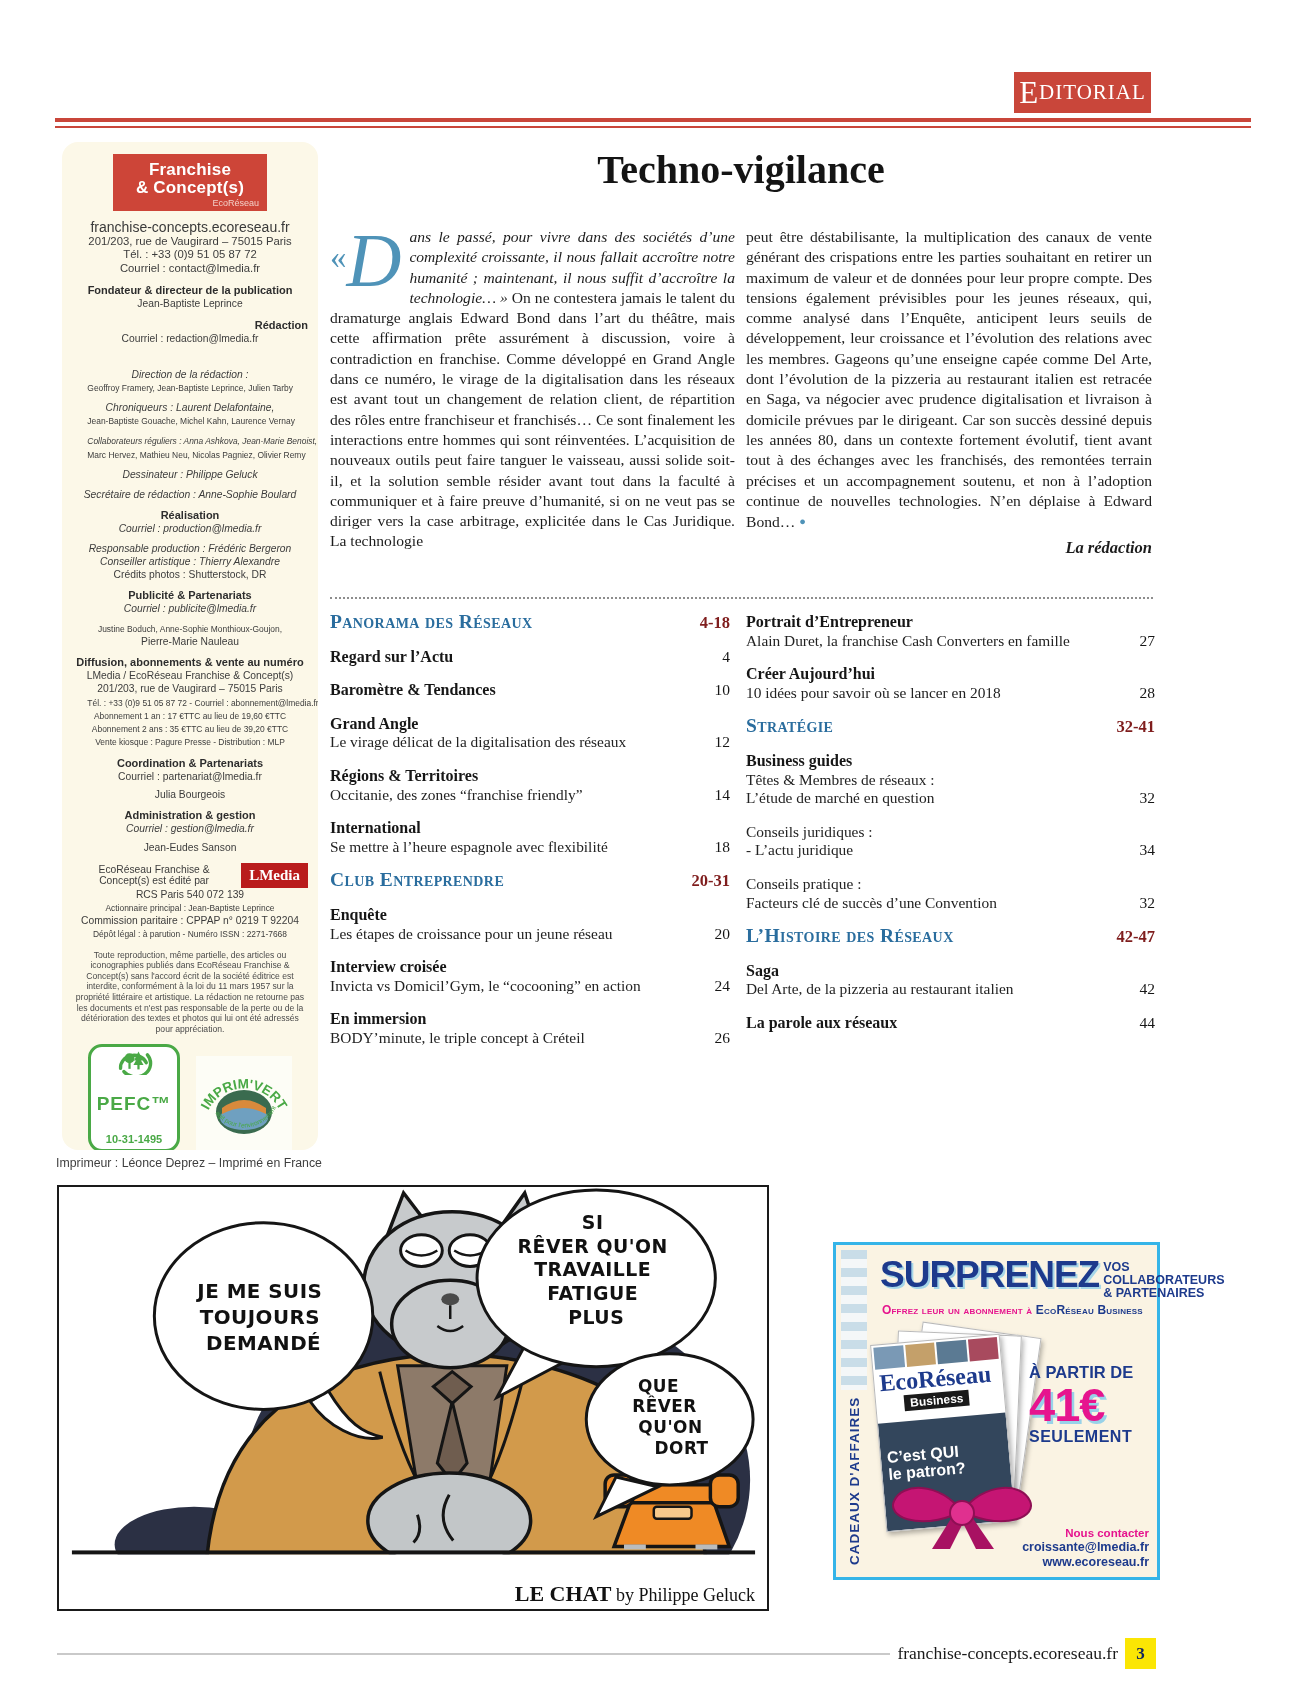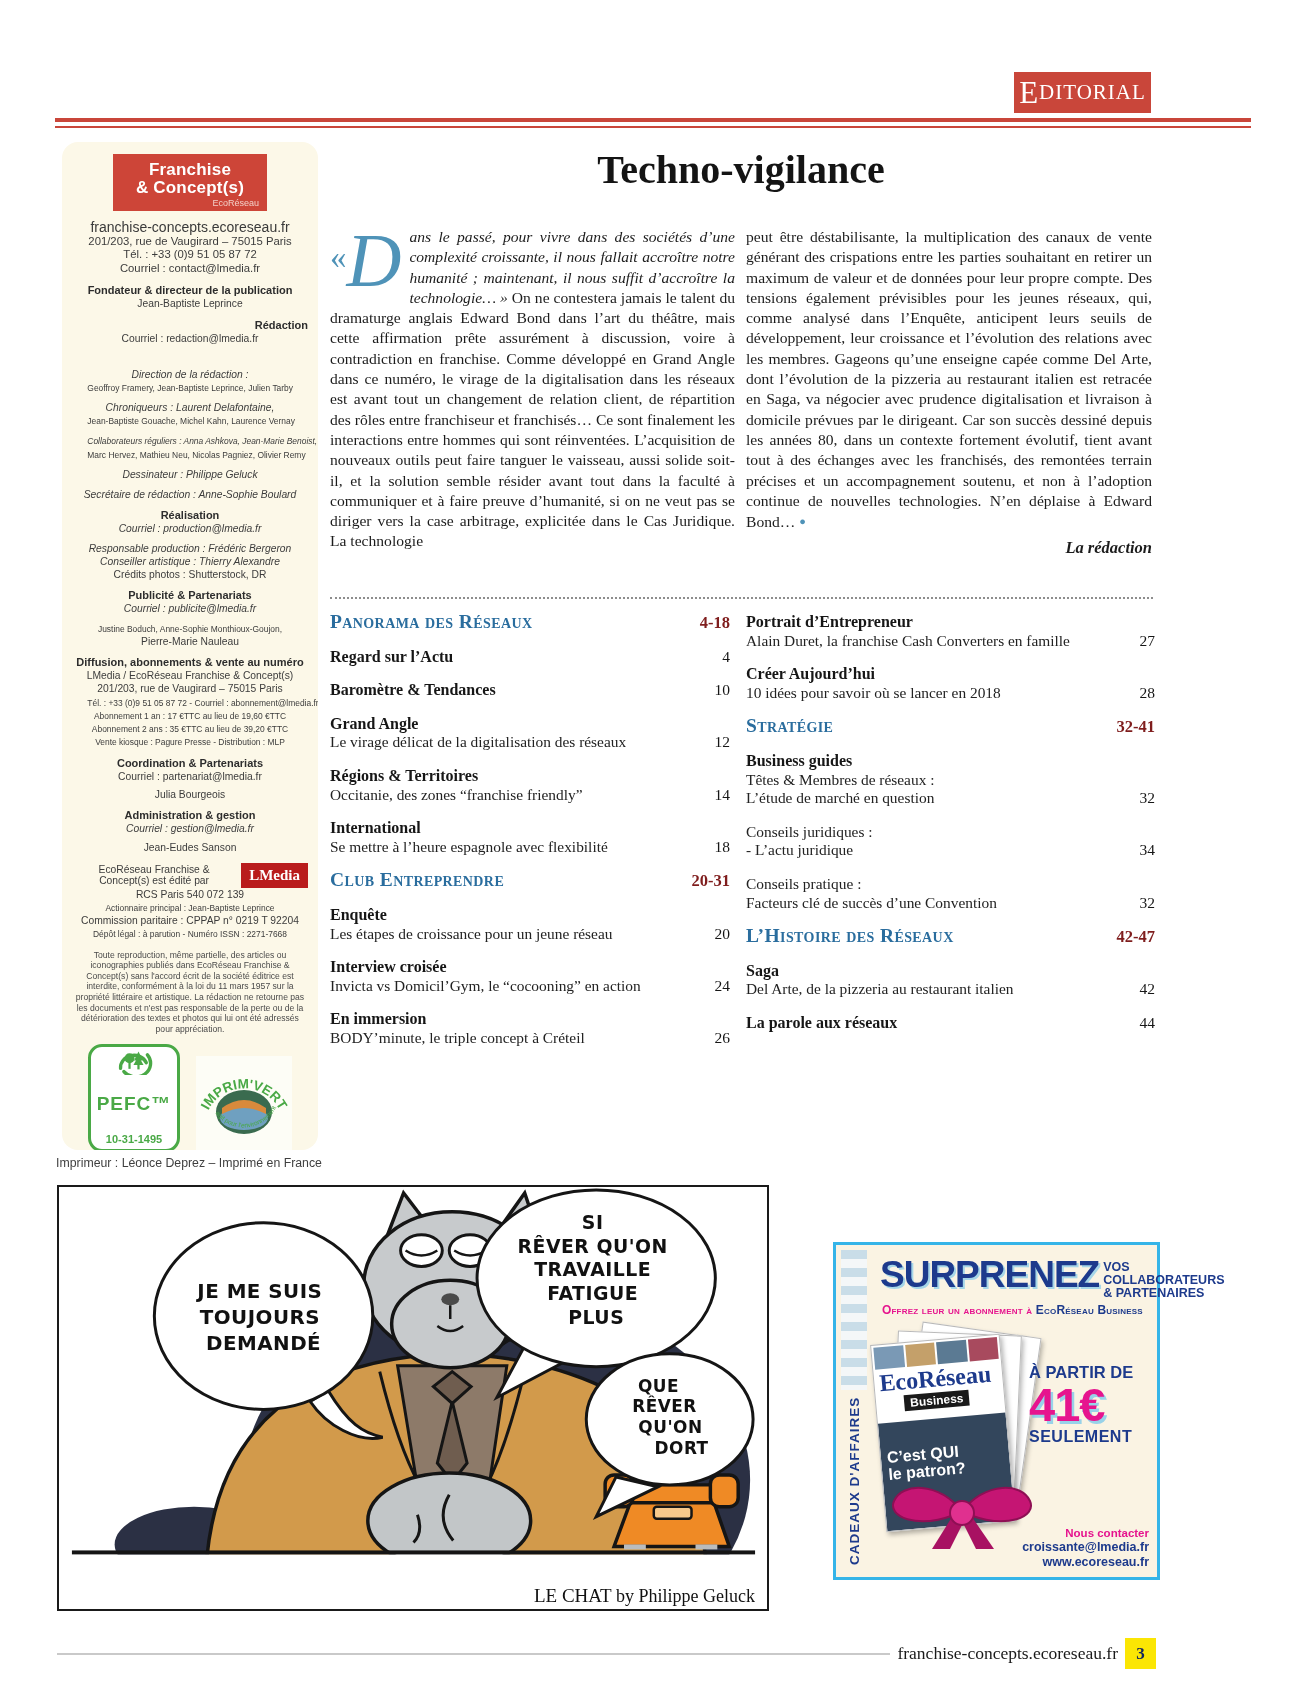--- a/index.html
+++ b/index.html
@@ -66,21 +66,21 @@
   .t.sub{font-size:15.4px;color:#222;}
   .t.sec{font-variant:small-caps;font-weight:bold;font-size:19.5px;color:#2a6d9e;letter-spacing:.4px;}
   .toc-line .num{font-size:15.5px;color:#161616;flex:none;}
   .toc-line .num.range{color:#7f1d1d;font-weight:bold;font-size:16.5px;}
 
   
   .comic{position:absolute;left:57px;top:1185px;width:712px;height:426px;border:2px solid #1a1a1a;
          background:#fff;box-sizing:border-box;}
   .comic svg{display:block;width:100%;height:100%;}
   .comic-caption{position:absolute;right:10px;bottom:2px;background:#fff;padding:0 2px;font-size:18px;color:#111;}
-  .comic-caption .cb{font-weight:normal;font-size:19px;}
+  .comic-caption .cb{font-weight:bold;font-size:22px;}
   .bubtxt{font-family:"DejaVu Sans",sans-serif;font-weight:600;letter-spacing:.5px;fill:#111;}
 
   
   .ad{position:absolute;left:833px;top:1242px;width:327px;height:338px;background:#faf3e3;
       border:3px solid #35b4e8;box-sizing:border-box;font-family:"Liberation Sans",sans-serif;}
   .ad-strip{position:absolute;left:5px;top:5px;bottom:5px;width:26px;display:flex;flex-direction:column;}
   .ad-strip .stripes{flex:0 0 140px;background:repeating-linear-gradient(#c9dde8 0 9px,#f4f7f8 9px 18px);}
   .ad-strip .vtext{flex:1;writing-mode:vertical-rl;transform:rotate(180deg);display:flex;align-items:center;
                    justify-content:center;font-weight:bold;font-size:13.5px;color:#1d3a8c;letter-spacing:1px;}
   .ad-head{position:absolute;left:44px;top:12px;display:flex;align-items:flex-start;gap:4px;}

